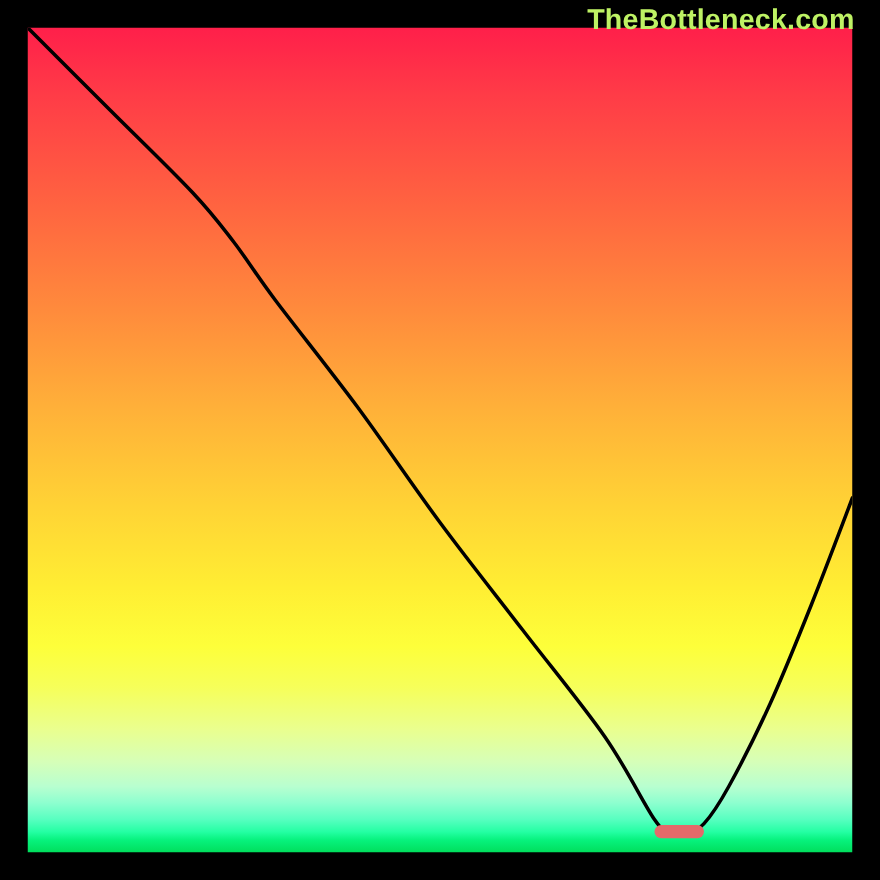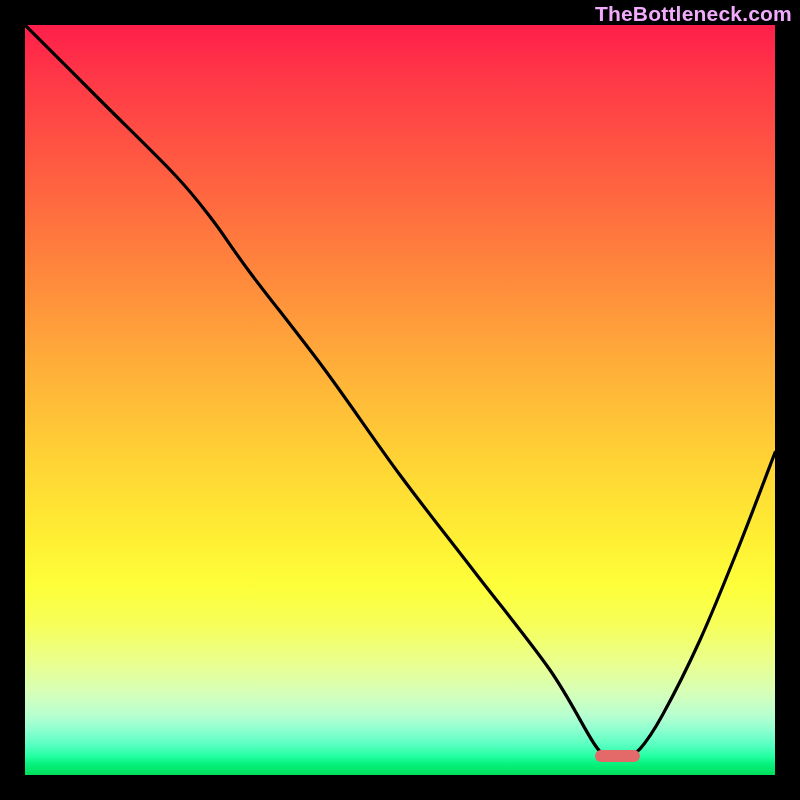--- a/index.html
+++ b/index.html
@@ -12,23 +12,23 @@
   }
   .container {
     position: relative;
     width: 800px;
     height: 800px;
     background: #000;
   }
   .watermark {
     position: absolute;
     top: 2px;
-    right: 8px;
-    color: #f0abfc;
-    font-size: 21px;
+    right: 23px;
+    color: #bef264;
+    font-size: 26px;
     font-weight: 600;
     z-index: 10;
     letter-spacing: 0.2px;
   }
   .plot {
     position: absolute;
     left: 25px;
     top: 25px;
     width: 750px;
     height: 750px;

